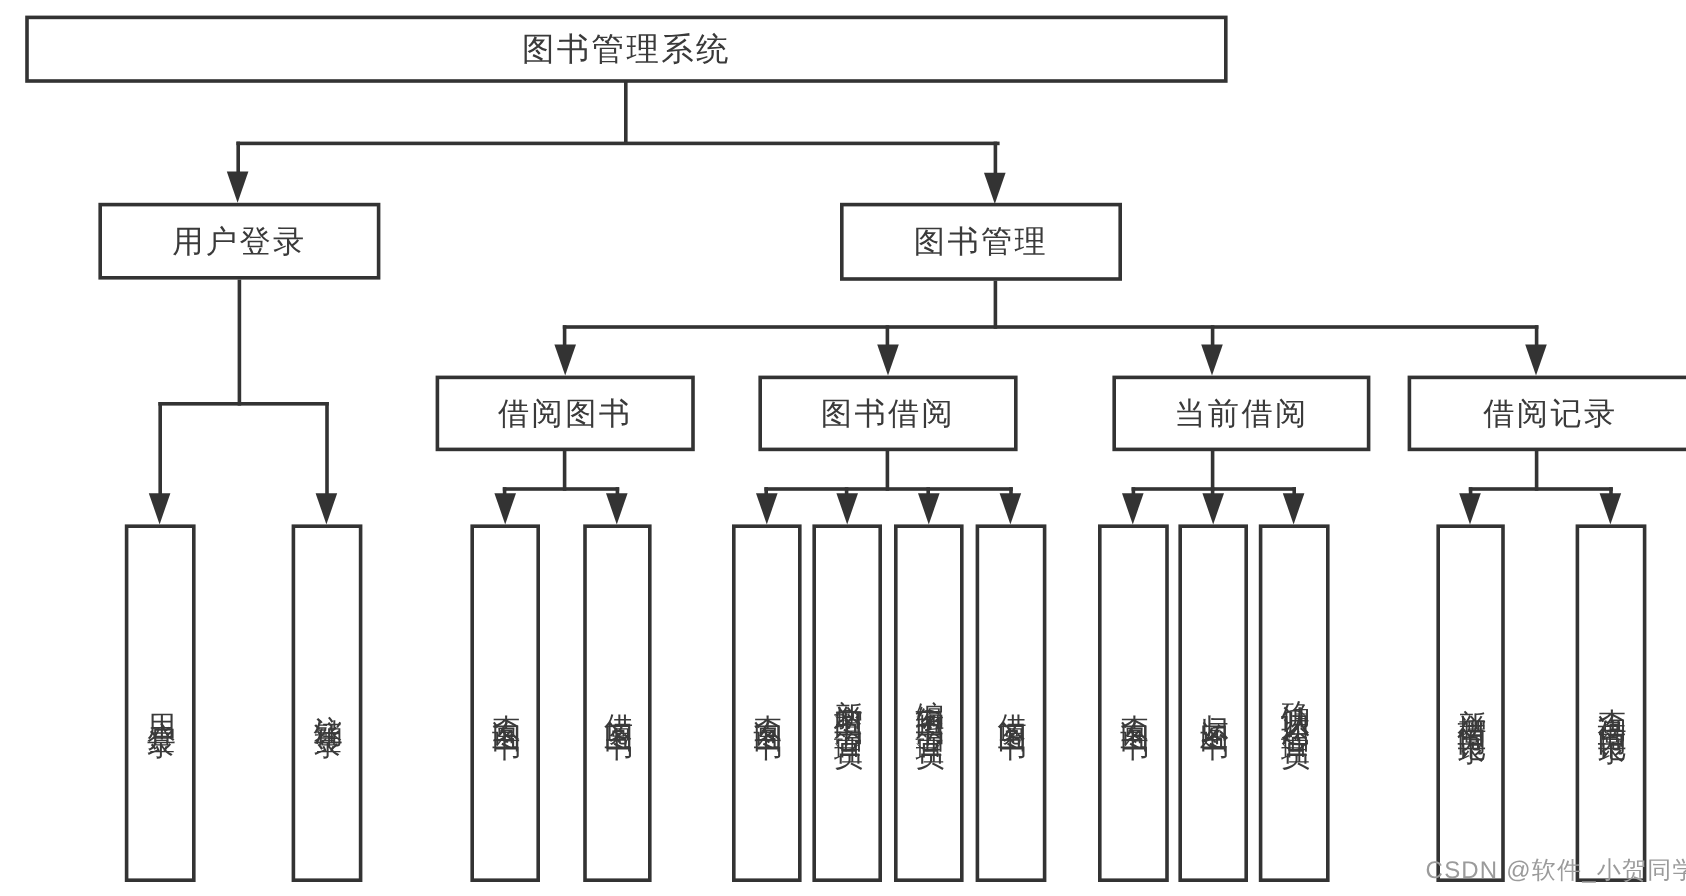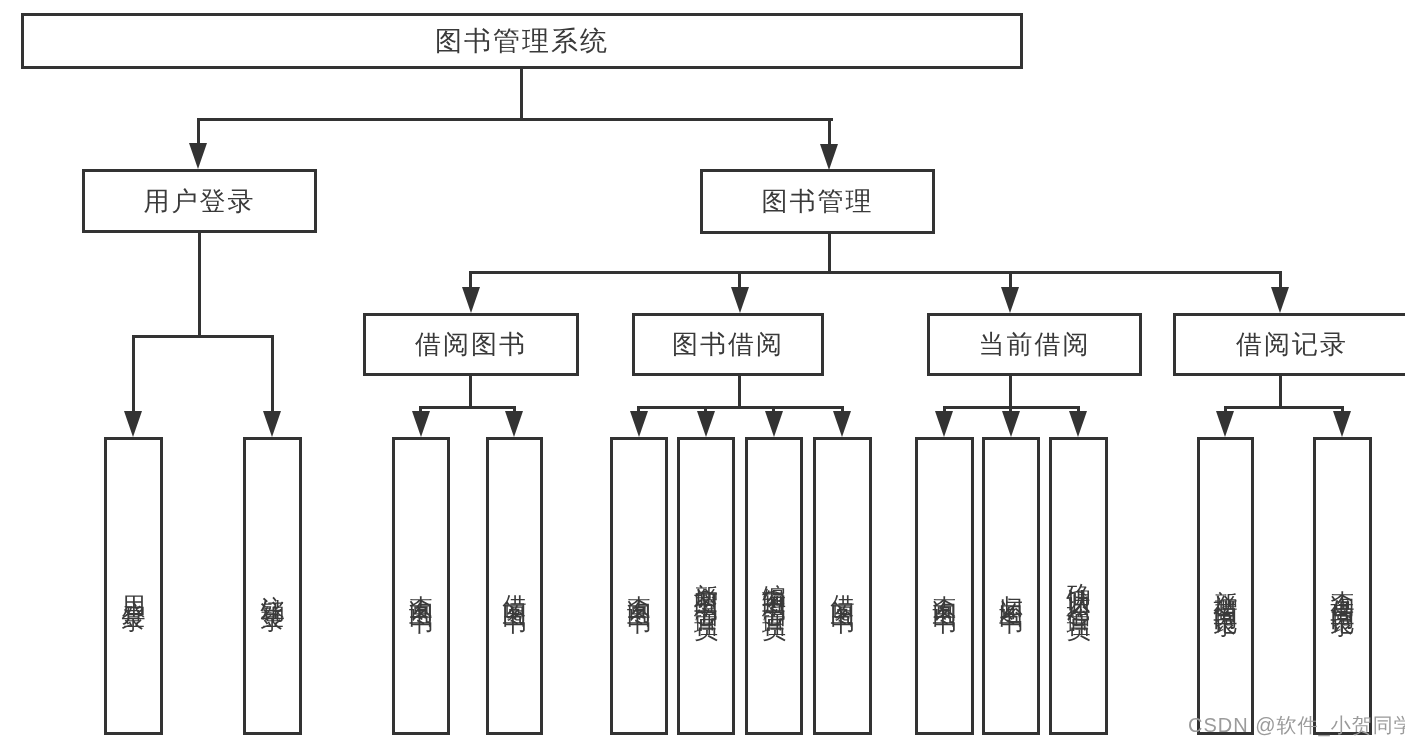--- a/index.html
+++ b/index.html
@@ -68,21 +68,21 @@
   <div class="box hbox" style="left:82px; top:169px; width:235px; height:64px;">
     <span>用户登录</span>
   </div>
   <div class="box hbox" style="left:700px; top:169px; width:235px; height:65px;">
     <span>图书管理</span>
   </div>
 
   <div class="box hbox" style="left:363px; top:313px; width:216px; height:63px;">
     <span>借阅图书</span>
   </div>
-  <div class="box hbox" style="left:632px; top:313px; width:192px; height:63px;">
+  <div class="box hbox" style="left:632px; top:313px; width:216px; height:63px;">
     <span>图书借阅</span>
   </div>
   <div class="box hbox" style="left:903px; top:313px; width:215px; height:63px;margin-left:24px;">
     <span>当前借阅</span>
   </div>
   <div class="box hbox" style="left:1173px; top:313px; width:238px; height:63px;">
     <span>借阅记录</span>
   </div>
 
   <div class="box vbox" style="left:104px; top:437px; width:59px; height:298px;">

